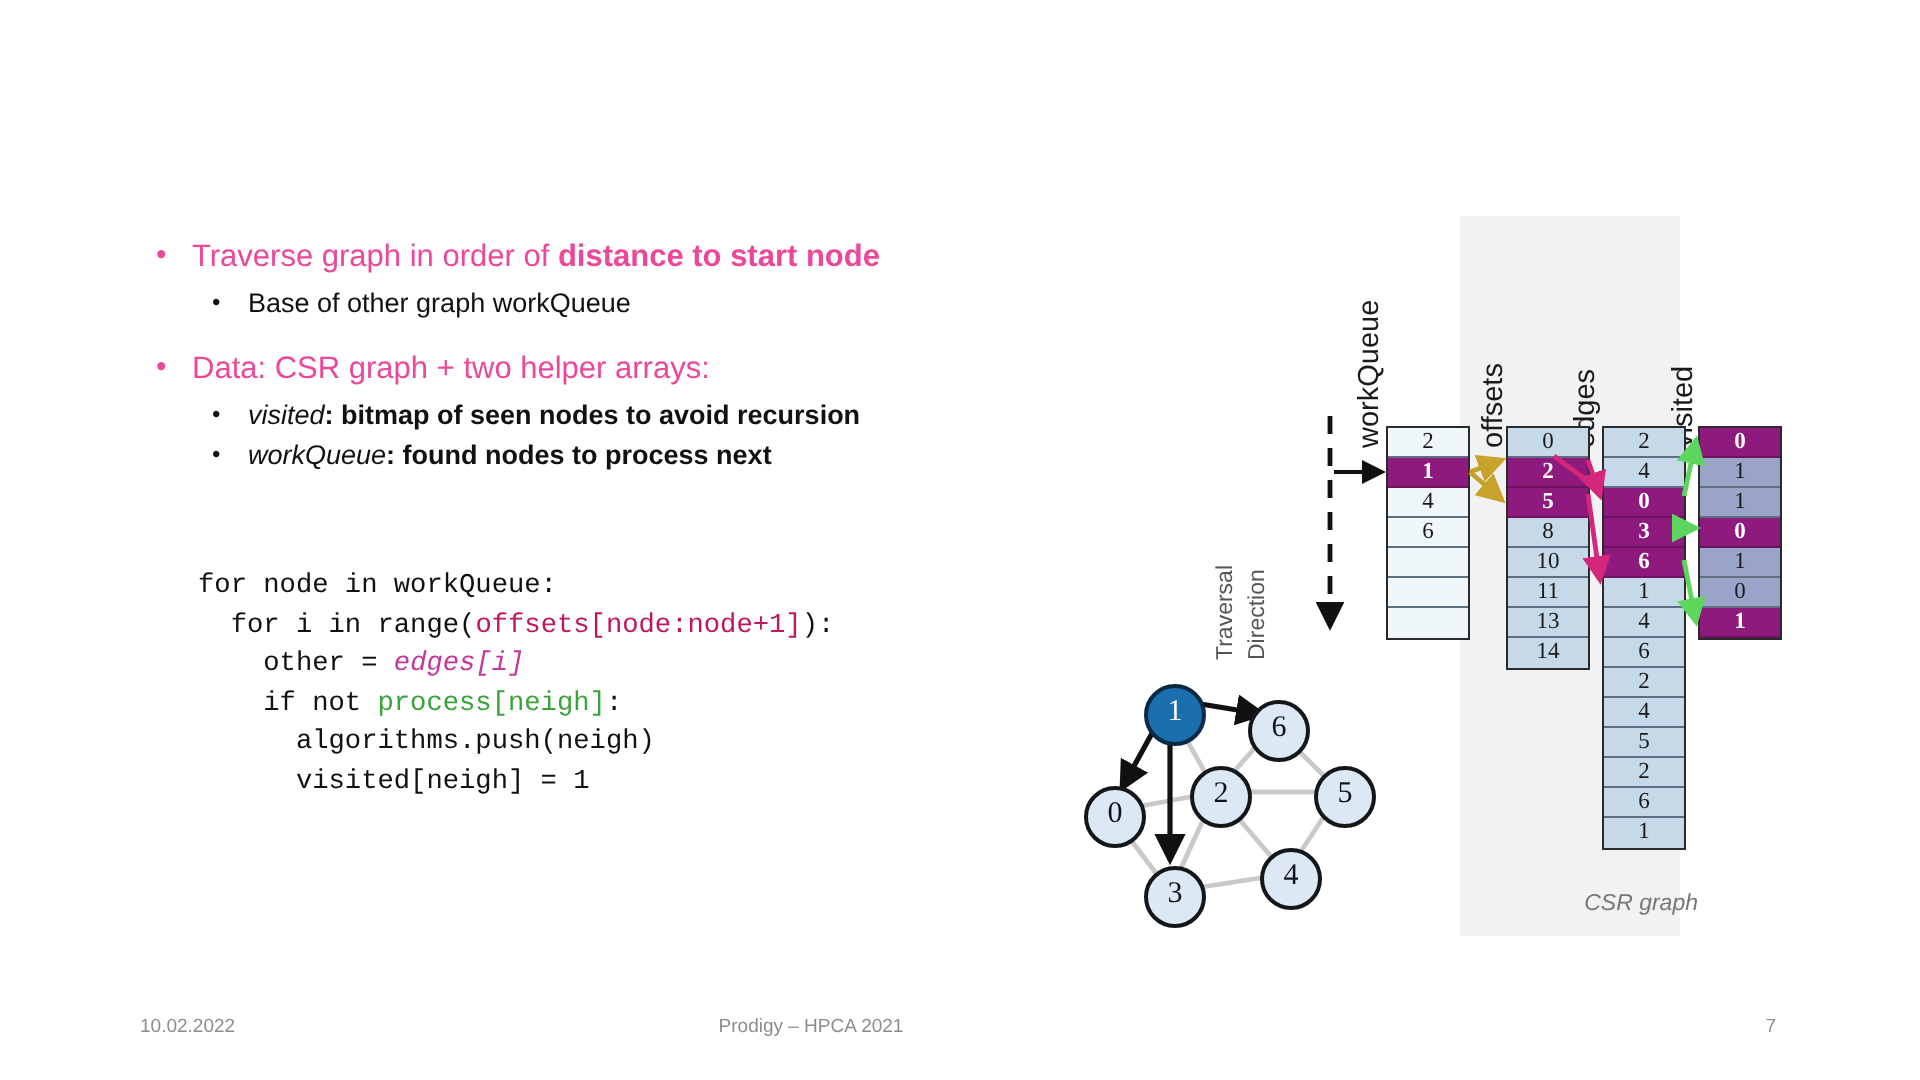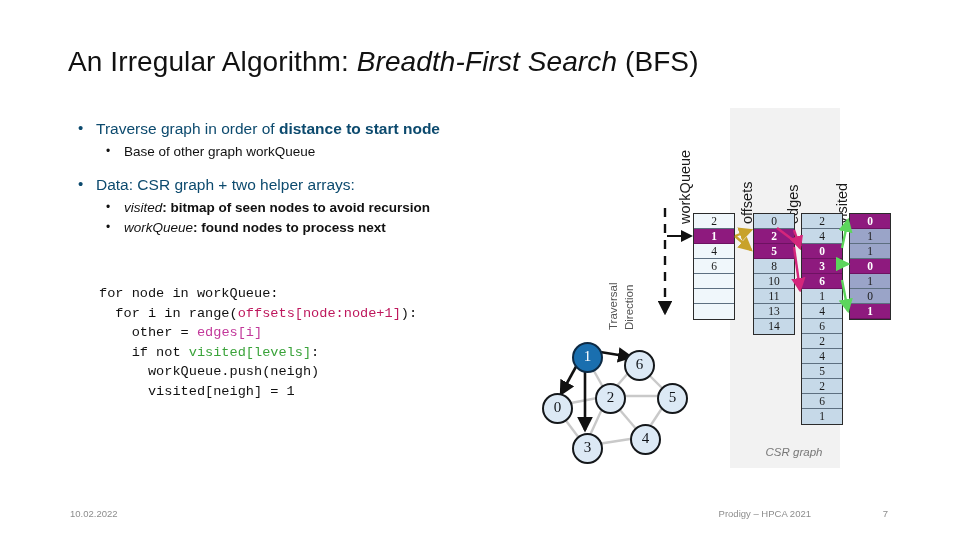--- a/index.html
+++ b/index.html
@@ -15,62 +15,62 @@
     position:absolute;left:68px;top:46px;width:820px;
     font-size:28px;font-weight:400;color:#111;letter-spacing:0.1px;
     white-space:nowrap;
   }
   .title .ital{font-style:italic;}
 
   
   .bullets{position:absolute;left:70px;top:118px;width:520px;}
   .b1{
     position:relative;padding-left:26px;font-size:15.5px;line-height:22px;
-    margin-bottom:2px;color:#0c4a6e;
+    margin-bottom:2px;color:#ec4899;
   }
   .b1:before{content:"\2022";position:absolute;left:8px;top:-1px;font-size:15px;}
   .b2{
     position:relative;padding-left:54px;font-size:13.5px;line-height:20px;
     color:#111;
   }
   .b2:before{content:"\2022";position:absolute;left:36px;top:-1px;font-size:12px;}
   .sp{height:12px;}
   .bold{font-weight:bold;}
   .it{font-style:italic;}
 
   
   .code{
     position:absolute;left:99px;top:284px;
     font-family:"Liberation Mono","DejaVu Sans Mono",monospace;
     font-size:13.6px;line-height:19.6px;color:#111;white-space:pre;
   }
   .c-off{color:#be185d;}
-  .c-edg{color:#c2389a;}
+  .c-edg{color:#c2389a;font-style:italic;}
   .c-vis{color:#3aa33a;}
 
   
   .arrowline{
     position:absolute;left:68px;top:433px;font-size:15px;color:#111;
   }
   .arrowline .gl{font-family:"DejaVu Sans",sans-serif;font-size:15px;margin-right:7px;}
 
   
   .footer{position:absolute;left:0;top:508px;width:960px;height:20px;font-size:9.5px;color:#8d8d8d;}
   .f-left{position:absolute;left:70px;top:0;}
-  .f-center{position:absolute;left:0;top:0;width:811px;text-align:right;}
+  .f-center{position:absolute;left:0;top:0;width:811px;text-align:center;}
   .f-right{position:absolute;right:72px;top:0;}
 
   
   #diagram{position:absolute;left:605px;top:108px;width:300px;height:360px;}
   .csrpanel{
     position:absolute;left:125px;top:0px;width:110px;height:360px;
     background:#f2f2f2;
   }
   .csrlabel{
-    position:absolute;left:134px;top:338px;width:110px;text-align:center;
+    position:absolute;left:134px;top:338px;width:110px;text-align:right;
     font-size:11.5px;font-style:italic;color:#777;
   }
 
   
   .colhead{
     position:absolute;font-size:14.5px;color:#1a1a1a;
     transform:rotate(-90deg);transform-origin:left bottom;white-space:nowrap;
   }
 
   
@@ -103,38 +103,35 @@
     font-size:15px;line-height:25px;text-align:center;color:#11151a;
     font-family:"Liberation Serif",serif;
   }
   .gnode.on{background:#1a6faf;color:#ffffff;border-color:#0d2a44;}
 </style>
 </head>
 <body>
 
 <div id="slide">
 
-  <div class="title">
-    <span>An Irregular Algorithm: </span><span class="ital">Breadth-First Search</span><span> (BFS)</span>
-  </div>
 
   <div class="bullets">
     <div class="b1"><span>Traverse graph in order of </span><span class="bold">distance to start node</span></div>
     <div class="b2">Base of other graph workQueue</div>
     <div class="sp"></div>
     <div class="b1">Data: CSR graph + two helper arrays:</div>
     <div class="b2"><span class="it">visited</span><span class="bold">: bitmap of seen nodes to avoid recursion</span></div>
     <div class="b2"><span class="it">workQueue</span><span class="bold">: found nodes to process next</span></div>
   </div>
 
   <div class="code"><span>for node in workQueue:</span>
 <span>  for i in range(</span><span class="c-off">offsets[node:node+1]</span><span>):</span>
 <span>    other = </span><span class="c-edg">edges[i]</span>
-<span>    if not </span><span class="c-vis">visited[levels]</span><span>:</span>
-<span>      workQueue.push(neigh)</span>
+<span>    if not </span><span class="c-vis">process[neigh]</span><span>:</span>
+<span>      algorithms.push(neigh)</span>
 <span>      visited[neigh] = 1</span></div>
 
 
   <div id="diagram">
     <div class="csrpanel"></div>
     <div class="csrlabel">CSR graph</div>
 
     <div class="trav" style="left:14px;top:210px;">Traversal</div>
     <div class="trav" style="left:30px;top:210px;">Direction</div>
 

